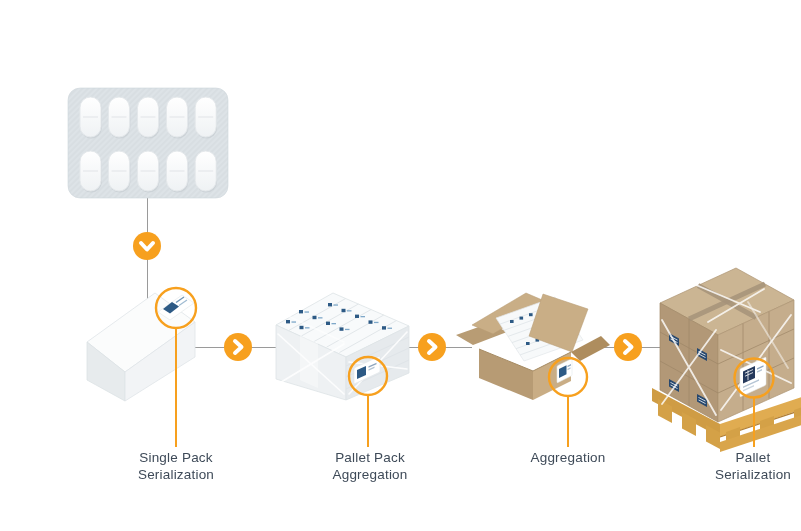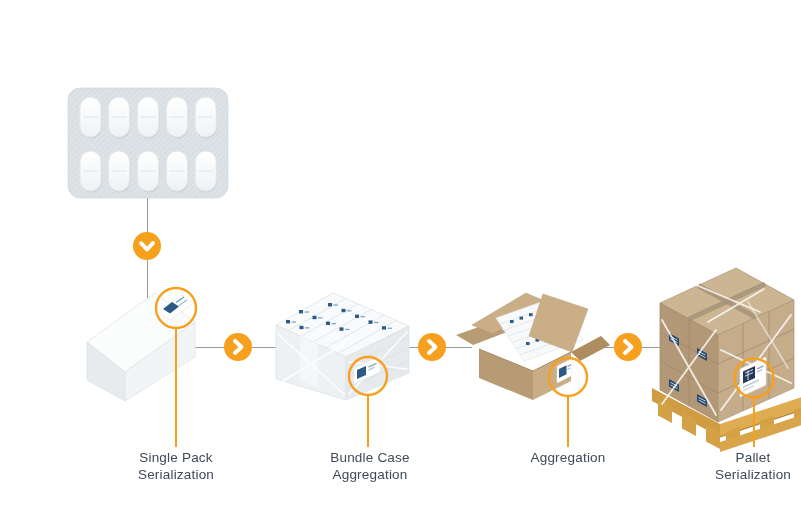--- a/index.html
+++ b/index.html
@@ -339,21 +339,21 @@
     <circle cx="706" cy="378" r="19.5" fill="none" class="accent-stroke" stroke="#F7A01E" stroke-width="2.4"></circle>
     <line x1="706" y1="398" x2="706" y2="447" class="accent-stroke" stroke="#F7A01E" stroke-width="2"></line>
   </g>
 </svg>
 
   <div class="stage-label" style="left:58px">
     <span class="ll">Single Pack</span>
     <span class="ll">Serialization</span>
   </div>
   <div class="stage-label" style="left:252px">
-    <span class="ll">Bundle Case</span>
+    <span class="ll">Pallet Pack</span>
     <span class="ll">Aggregation</span>
   </div>
   <div class="stage-label" style="left:450px">
     <span class="ll">Aggregation</span>
   </div>
   <div class="stage-label" style="left:635px">
     <span class="ll">Pallet</span>
     <span class="ll">Serialization</span>
   </div>
 </div>

